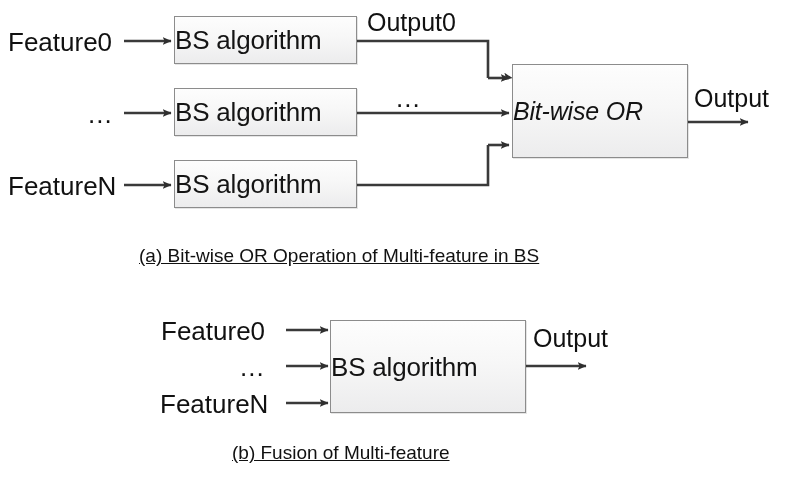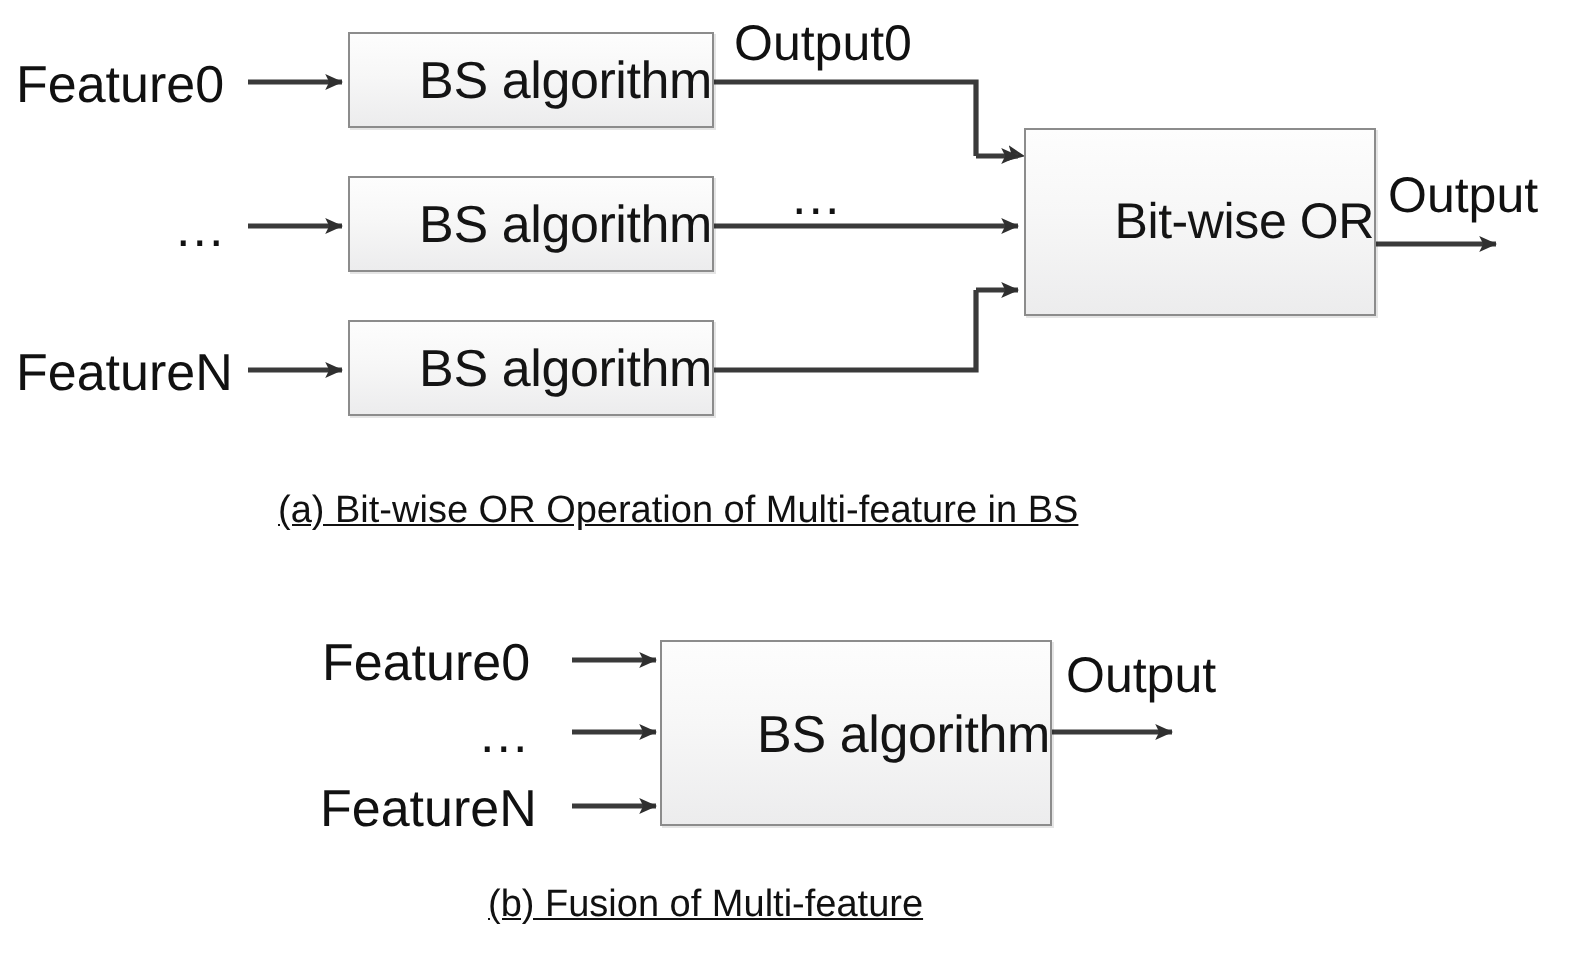--- a/index.html
+++ b/index.html
@@ -20,21 +20,21 @@
     overflow: hidden;
   }
   
   .proc-box {
     position: absolute;
     box-sizing: border-box;
     border: 1.5px solid #8c8c8c;
     background: linear-gradient(to bottom, #fdfdfd 0%, #f7f7f7 45%, #ececed 100%);
     display: flex;
     align-items: center;
-    justify-content: flex-end;
+    justify-content: flex-start;
     color: #141414;
     letter-spacing: -0.2px;
   }
   .proc-box.shadowed {
     box-shadow: 1px 1px 0 rgba(0,0,0,0.10);
   }
   .box-label {
     white-space: nowrap;
     line-height: 1;
   }
@@ -125,35 +125,35 @@
 
   <div class="proc-box shadowed" style="left:174px; top:160px; width:183px; height:48px;">
     <span class="box-label t-boxbig">BS algorithm</span>
   </div>
 
   <div class="text t-output" style="left:367px; top:10px;">Output0</div>
 
   <div class="text t-ellipsis" style="left:396px; top:85px;">...</div>
 
 
-  <div class="proc-box shadowed" style="left:512px; top:64px; width:176px; height:94px;">
+  <div class="proc-box shadowed" style="left:512px; top:64px; width:176px; height:94px;font-style:italic;">
     <span class="box-label t-boxor">Bit-wise OR</span>
   </div>
 
   <div class="text t-output" style="left:694px; top:86px;">Output</div>
 
   <div class="text t-caption" style="left:139px; top:246px;">(a) Bit-wise OR Operation of Multi-feature in BS</div>
 
   <div class="text t-feature" style="left:161px; top:318px;">Feature0</div>
 
   <div class="text t-ellipsis" style="left:240px; top:354px;">...</div>
 
   <div class="text t-feature" style="left:160px; top:391px;">FeatureN</div>
 
   <div class="proc-box shadowed" style="left:330px; top:320px; width:196px; height:93px;">
     <span class="box-label t-boxbig">BS algorithm</span>
   </div>
 
   <div class="text t-output" style="left:533px; top:326px;">Output</div>
 
-  <div class="text t-caption" style="left:244px; top:443px;">(b) Fusion of Multi-feature</div>
+  <div class="text t-caption" style="left:232px; top:443px;">(b) Fusion of Multi-feature</div>
 
 </div>
 
 </body></html>

